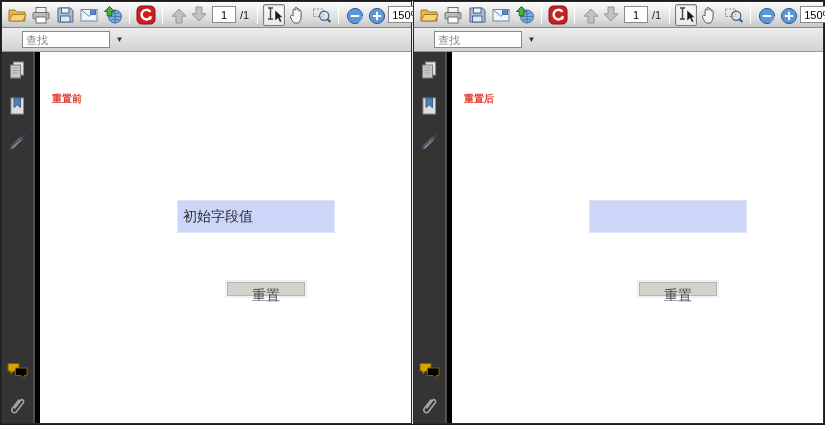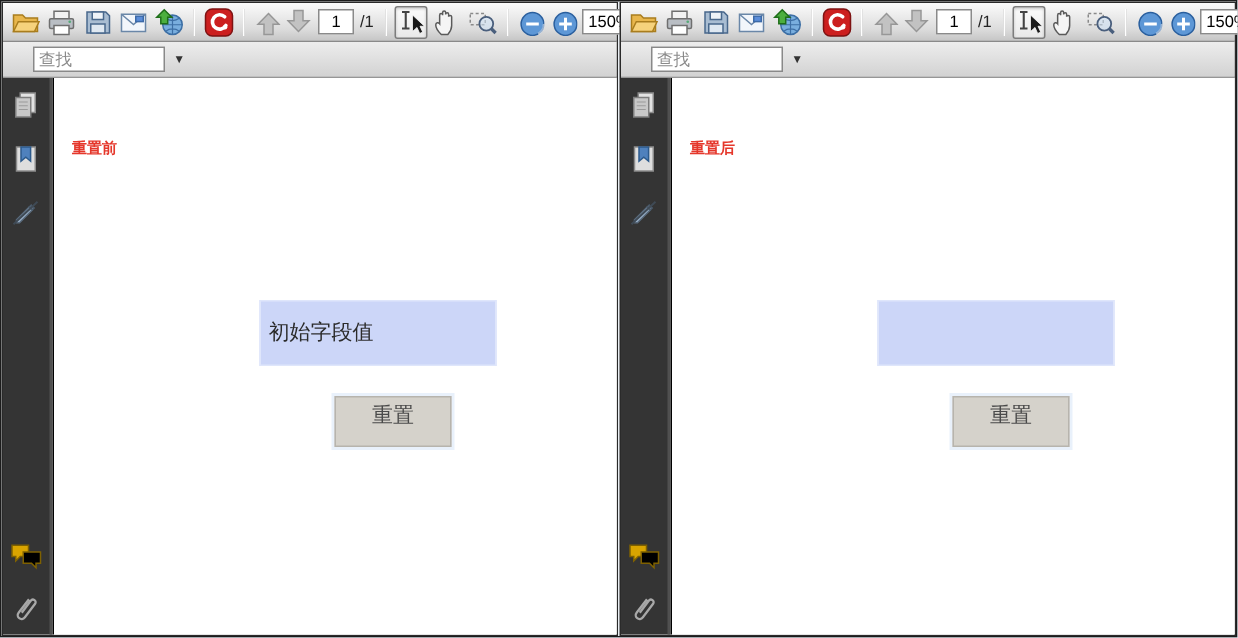--- a/index.html
+++ b/index.html
@@ -32,27 +32,27 @@
   .find-drop { width:15px; height:17px; display:flex; align-items:center; justify-content:center;
     font-size:8px; color:#333; background:transparent; border:1px solid transparent; }
 
   
   .pane-body { flex:1; display:flex; min-height:0; background:#fff; }
   .sidebar { flex:0 0 33px; background:#343434; border-right:2px solid #505050; display:flex;
     flex-direction:column; align-items:center; padding:6px 0 4px; }
   .sbtn { width:26px; height:26px; display:flex; align-items:center; justify-content:center;
     margin-bottom:10px; border-radius:3px; }
   .sb-spacer { flex:1; }
-  .page { flex:1; position:relative; background:#fff; border-left:1px solid #000000; overflow:hidden;
+  .page { flex:1; position:relative; background:#fff; border-left:5px solid #000000; overflow:hidden;
     font-family:"Liberation Serif","DejaVu Serif",serif; }
   .doc-heading { position:absolute; left:12px; top:40px; font-size:10px; font-weight:bold; color:#e5372b; }
-  .doc-field { position:absolute; left:137px; top:148px; width:158px; height:44px;
+  .doc-field { position:absolute; left:137px; top:148px; width:158px; height:33px;
     background:#ccd6f8; border:1px solid #dfe6fb; font-size:14px; color:#2b2b2b; padding-left:5px;
     font-family:"Liberation Serif","DejaVu Serif",serif; }
-  .doc-button { position:absolute; left:187px; top:212px; width:78px; height:34px;
+  .doc-button { position:absolute; left:187px; top:230px; width:78px; height:14px;
     background:#d5d2cb; border:1px solid #b7b4ad; box-shadow:0 0 0 2px #e9f1fb;
     font-size:14px; color:#4a4a4a; text-align:center; line-height:25px; cursor:default;
     font-family:"Liberation Serif","DejaVu Serif",serif; }
 </style>
 </head>
 <body>
 
 <svg width="0" height="0" style="position:absolute">
   <defs>
     <g id="i-folder">

